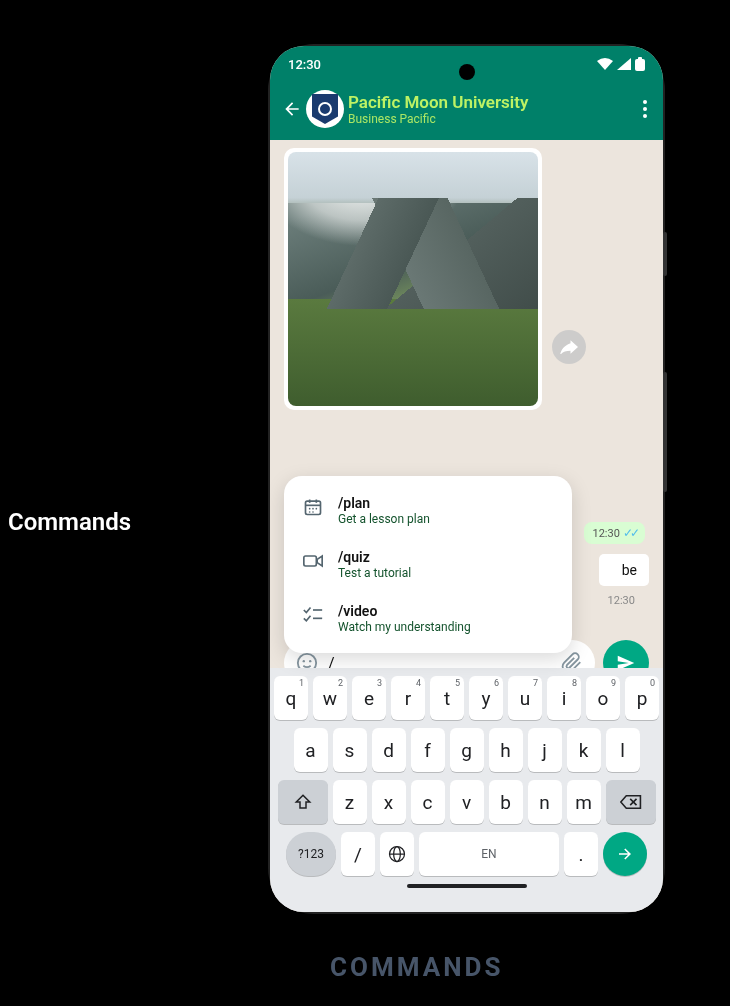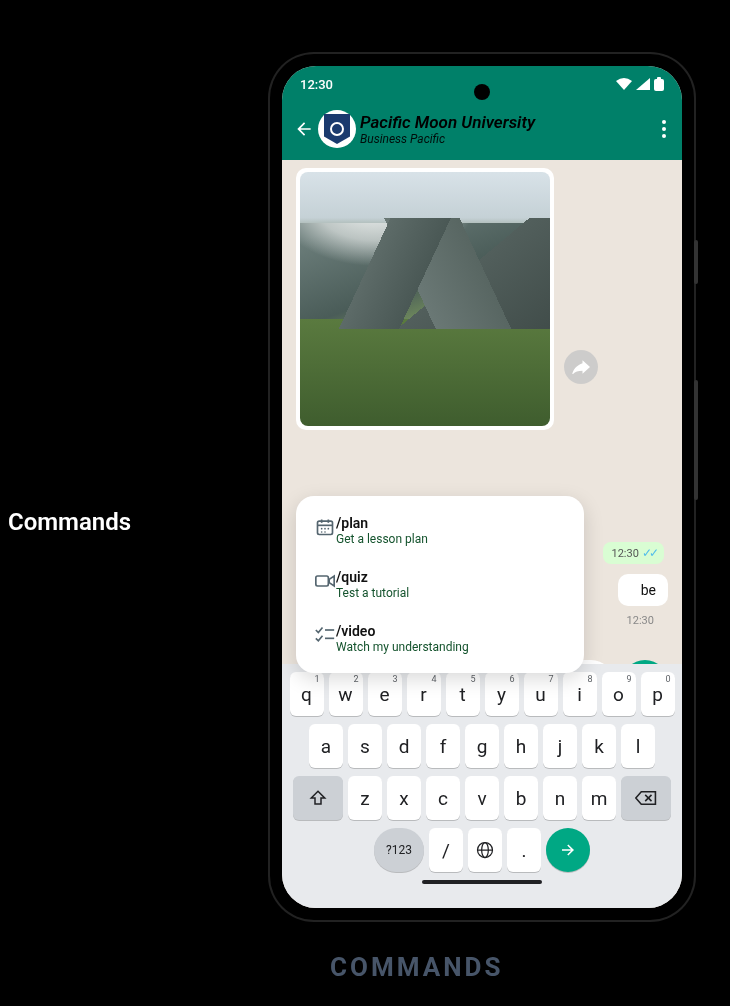--- a/index.html
+++ b/index.html
@@ -40,27 +40,26 @@
     left: 330px;
     color: #475569;
     font-size: 26px;
     font-weight: 700;
     letter-spacing: 3px;
   }
 
   
   .phone {
     position: absolute;
-    top: 54px;
+    top: 46px;
     left: 270px;
-    width: 424px;
+    width: 393px;
     height: 866px;
     background: #000;
     border-radius: 44px;
-    padding: 12px;
     box-shadow: 0 0 0 2px #222;
   }
   .phone-button-right1 { position:absolute; right:-4px; top:186px; width:4px; height:44px; background:#333; border-radius:2px;}
   .phone-button-right2 { position:absolute; right:-4px; top:326px; width:4px; height:120px; background:#333; border-radius:2px;}
 
   .screen {
     width: 100%;
     height: 100%;
     background: #ece5dd;
     border-radius: 34px;
@@ -93,23 +92,22 @@
     font-weight: 500;
   }
   .status-icons { display:flex; gap:4px; align-items:center; }
 
   
   .header {
     background: #008069;
     display: flex;
     align-items: center;
     padding: 8px 12px 12px;
-    color: #000000;
+    color: #bef264;
     gap: 4px;
-    font-style: italic;
   }
   .back-arrow { font-size: 20px; }
   .avatar {
     width: 38px; height: 38px;
     background: #fff;
     border-radius: 50%;
     display:flex; align-items:center; justify-content:center;
   }
   .avatar-inner {
     width: 26px; height: 30px;
@@ -178,21 +176,21 @@
     font-size: 11px;
     color: #555;
     display:flex; gap:3px; align-items:center;
   }
   .checks { color:#53bdeb; letter-spacing:-3px; font-size:12px; }
 
   .reply-bubble {
     position:absolute;
     top: 414px; right: 14px;
     background:#fff;
-    border-radius: 10px;
+    border-radius: 5px;
     padding: 8px 12px;
     font-size: 14px;
     color:#111;
     min-width: 50px;
     text-align: right;
   }
   .reply-time {
     position:absolute;
     top: 454px; right: 28px;
     font-size: 11px;
@@ -207,20 +205,21 @@
     width: 288px;
     background:#fff;
     border-radius: 18px;
     box-shadow: 0 6px 20px rgba(0,0,0,0.15);
     padding: 8px 0;
     z-index: 5;
   }
   .cmd-item {
     display:flex;
     align-items:flex-start;
+    gap: 14px;
     padding: 10px 18px;
   }
   .cmd-icon {
     width: 22px; height:22px;
     color:#54656f;
     display:flex; align-items:center; justify-content:center;
     flex-shrink:0;
     margin-top:2px;
   }
   .cmd-text { line-height:1.3; }
@@ -482,20 +481,21 @@
       <div class="kb-row">
         <div class="key key-123">?123</div>
         <div class="key key-slash">/</div>
         <div class="key key-globe">
           <svg width="20" height="20" viewBox="0 0 24 24">
               <circle cx="12" cy="12" r="9" fill="none" stroke="#202124" stroke-width="1.5"></circle>
               <ellipse cx="12" cy="12" rx="4" ry="9" fill="none" stroke="#202124" stroke-width="1.5"></ellipse>
               <line x1="3" y1="12" x2="21" y2="12" stroke="#202124" stroke-width="1.5"></line>
             </svg>
         </div>
+        <div class="key key-space">EN</div>
         <div class="key key-dot">.</div>
         <div class="key key-enter">
           <svg width="18" height="18" viewBox="0 0 24 24">
               <path fill="#fff" d="M4 11h12l-5-5 1.4-1.4L20 12l-7.6 7.4L11 18l5-5H4z"></path>
             </svg>
         </div>
       </div>
       <div class="kb-nav"></div>
     </div>
 

